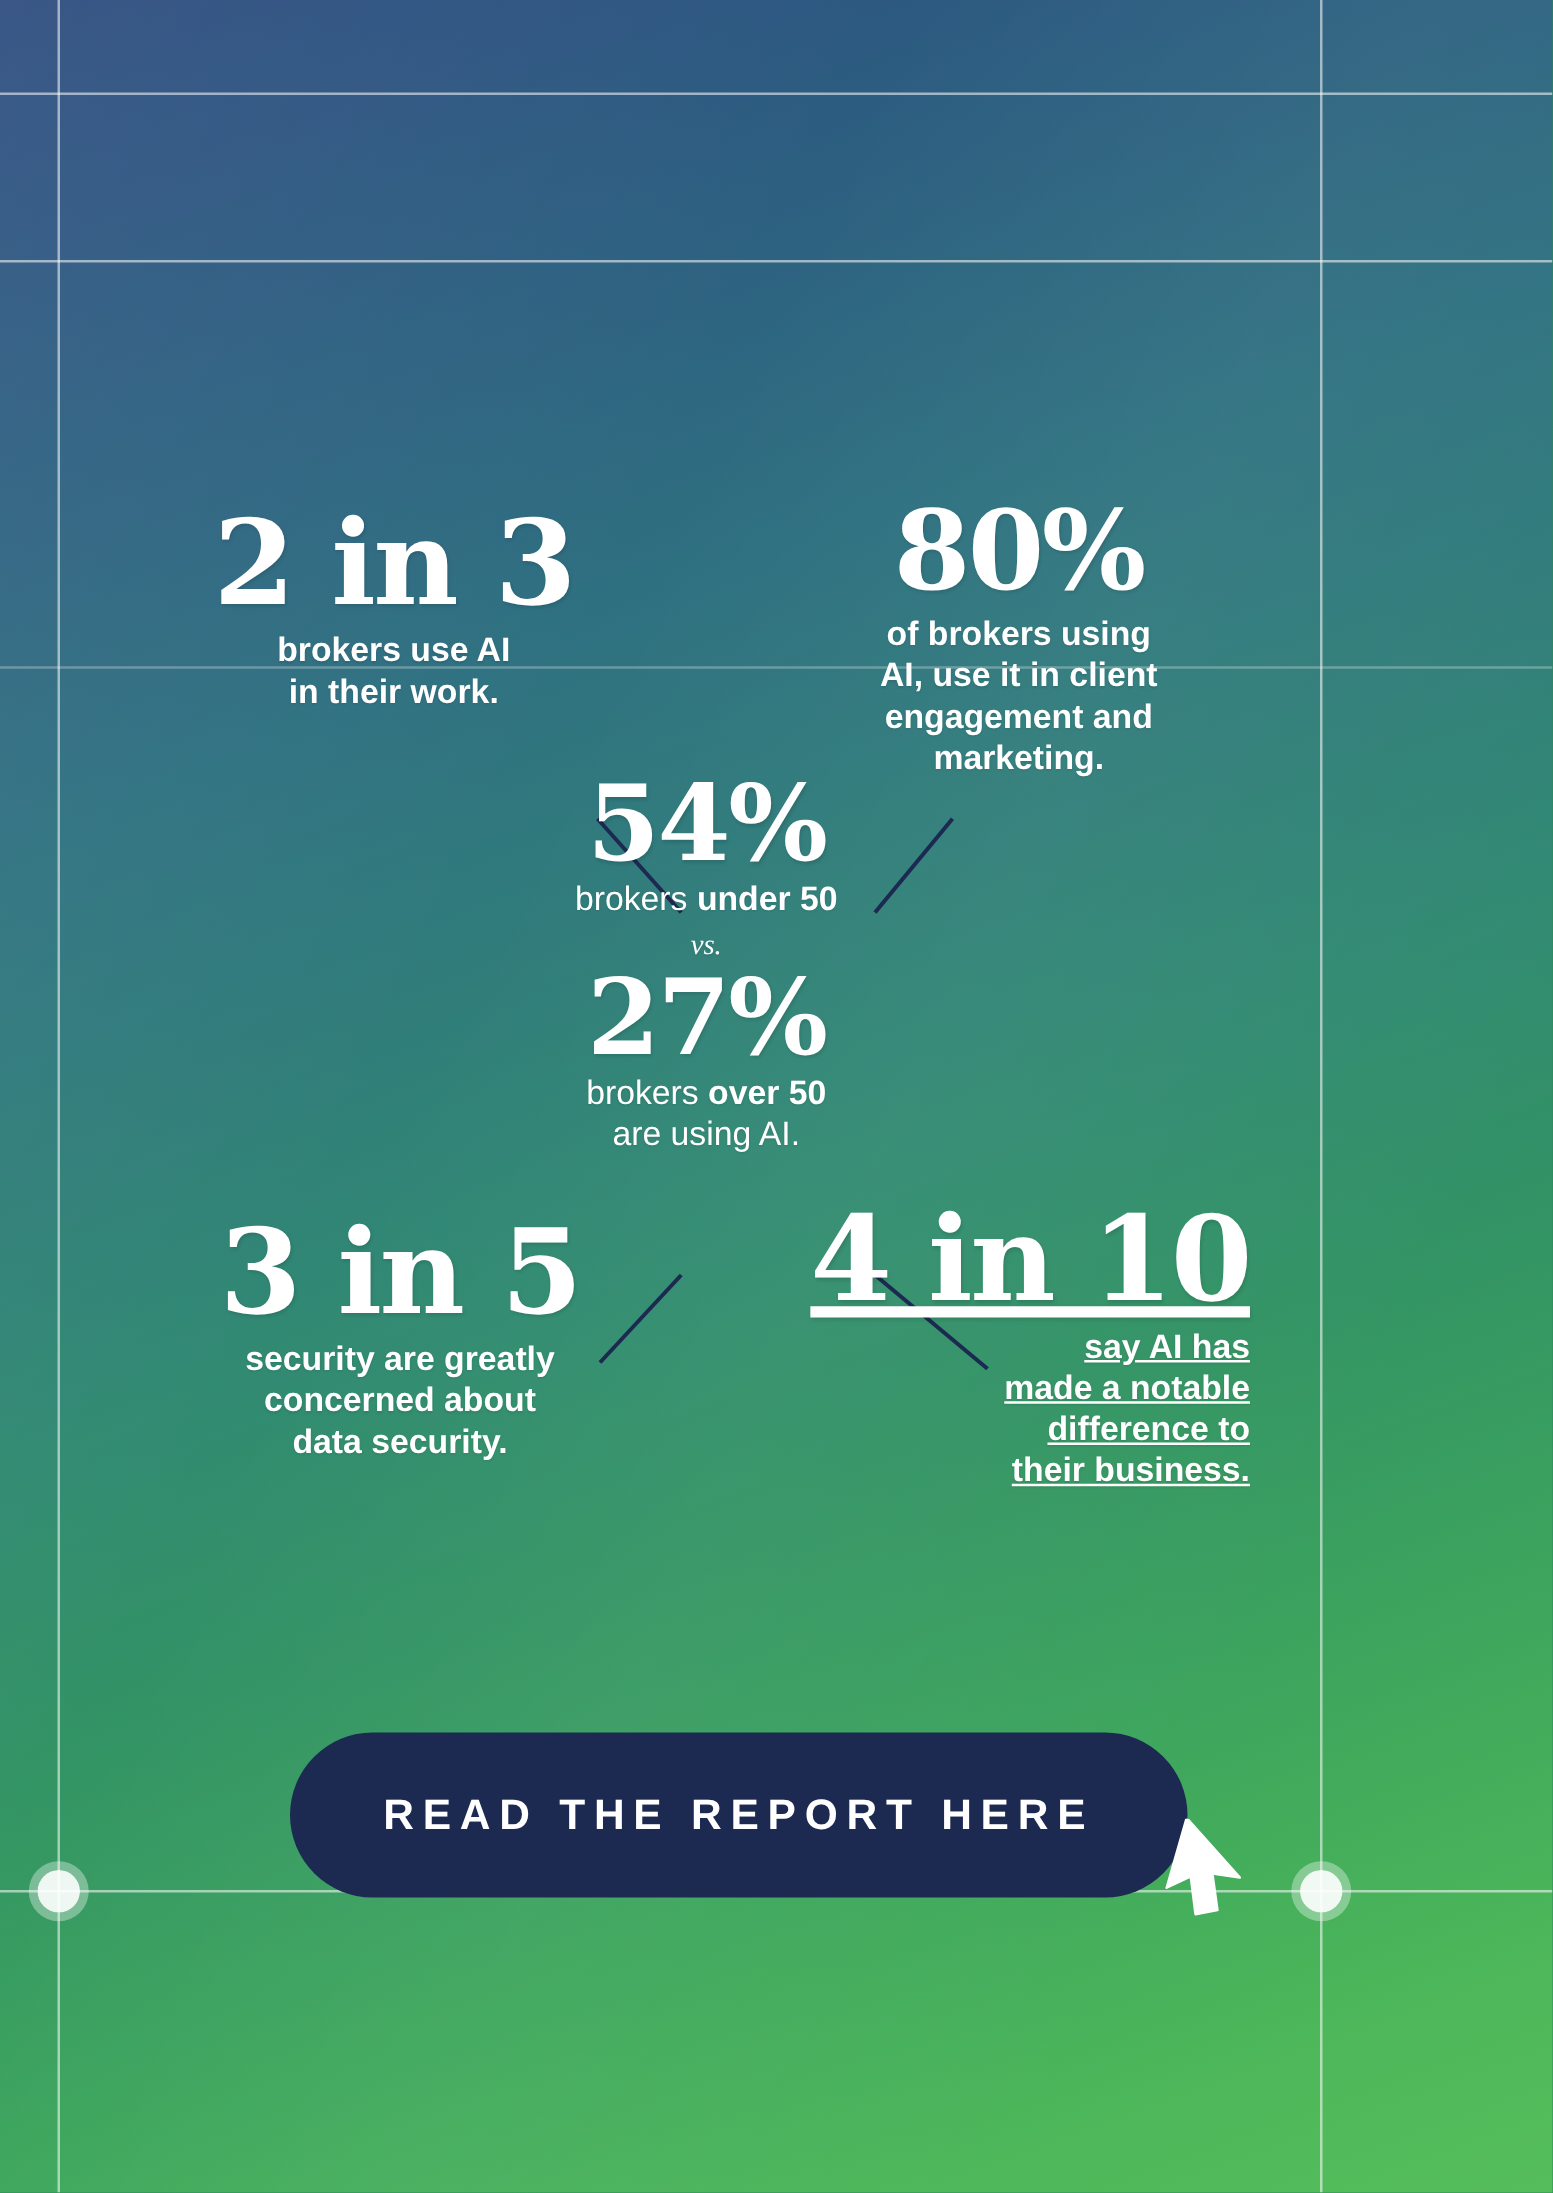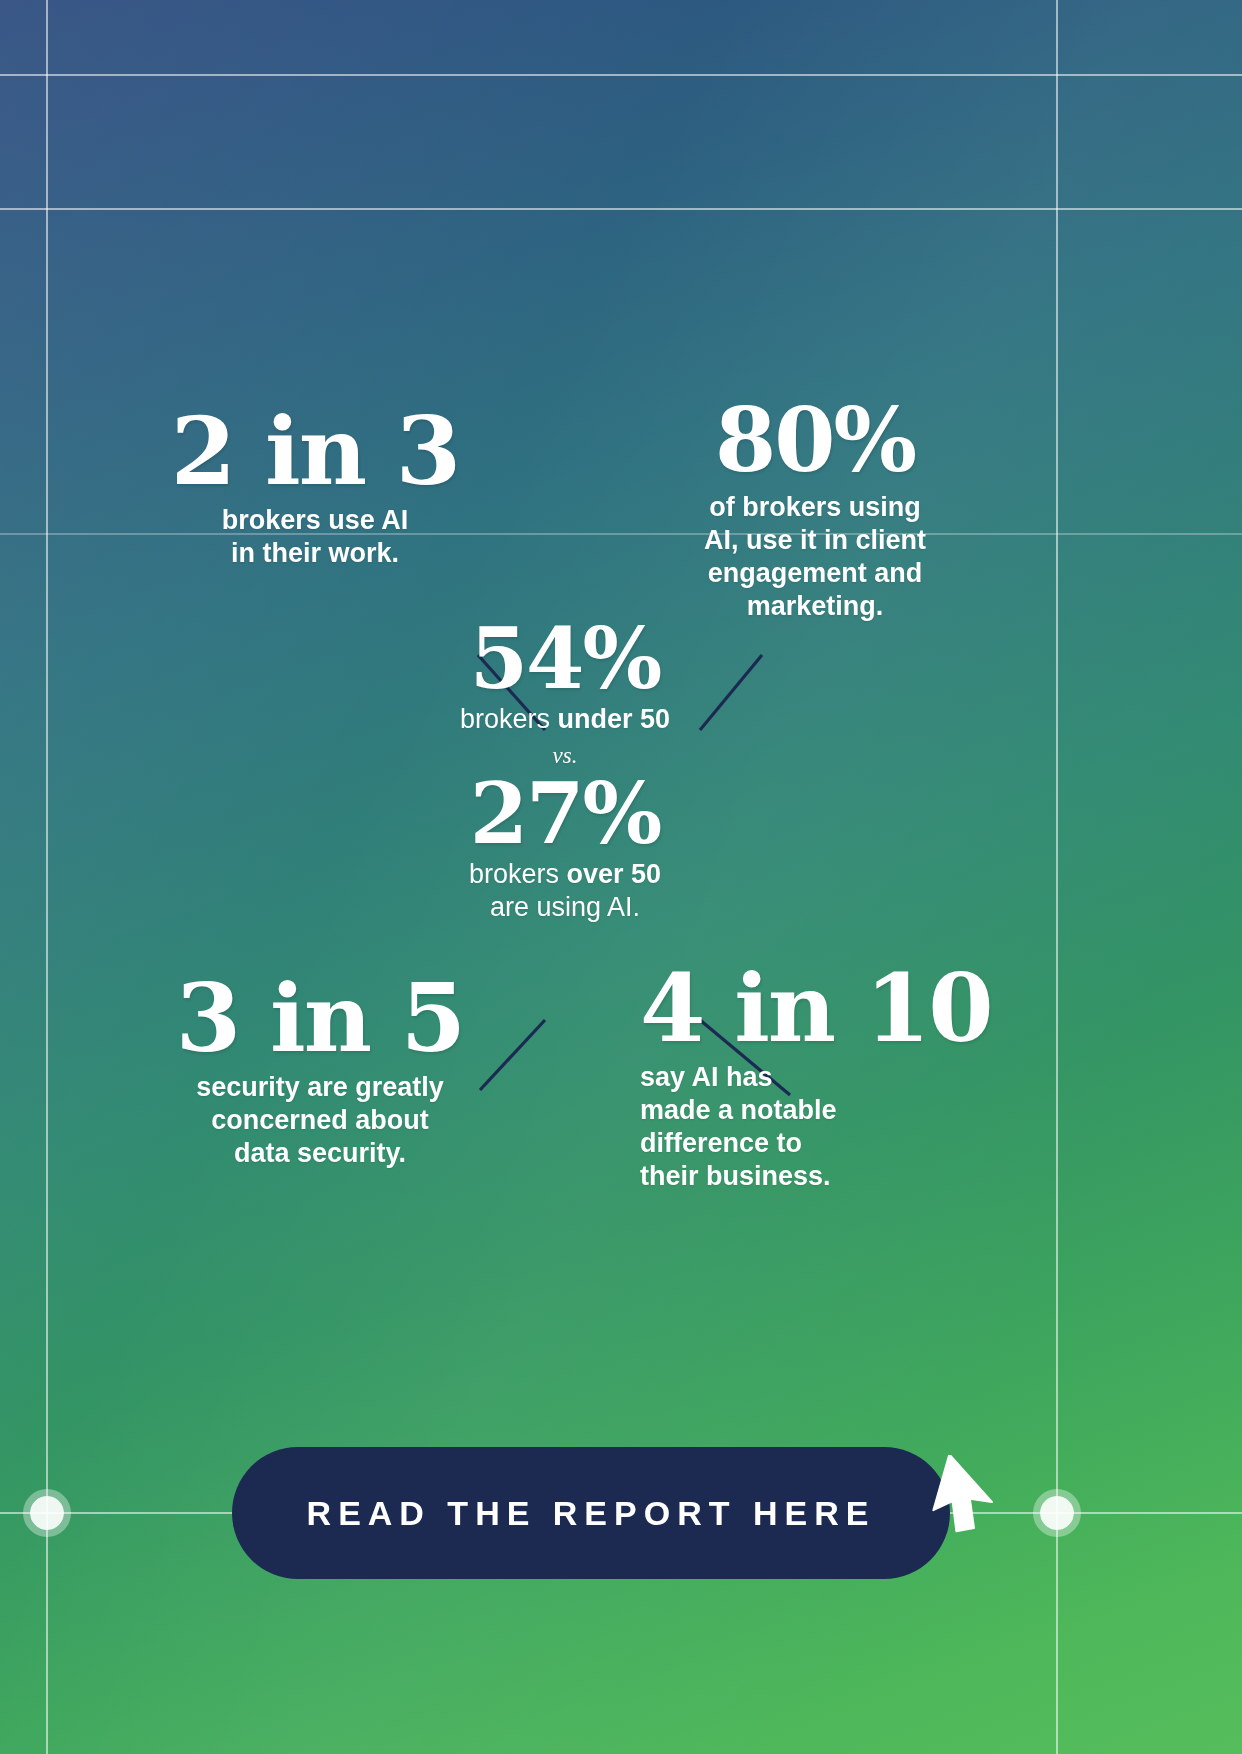--- a/index.html
+++ b/index.html
@@ -96,28 +96,28 @@
   #s-27 .big{font-size:84px;}
   #s-27 .cap{margin-top:6px;font-weight:400;}
   #s-27 .cap b{font-weight:bold;}
 
   
   #s-3in5{left:140px;top:975px;width:360px;text-align:center;}
   #s-3in5 .big{font-size:94px;}
   #s-3in5 .cap{margin-top:10px;}
 
   
-  #s-4in10{left:640px;top:965px;width:360px;text-align:left;}
+  #s-4in10{left:640px;top:965px;width:360px;text-align:right;text-decoration:underline;}
   #s-4in10 .big{font-size:94px;}
   #s-4in10 .cap{margin-top:10px;}
 
   .connectors{position:absolute;left:0;top:0;width:1242px;height:1754px;pointer-events:none;}
 
   .cta{
-    position:absolute;left:232px;top:1447px;width:718px;height:132px;
+    position:absolute;left:232px;top:1386px;width:718px;height:132px;
     background:#1c2a52;border-radius:66px;border:none;
     display:flex;align-items:center;justify-content:center;cursor:pointer;
   }
   .cta span{
     color:#ffffff;font-family:"Liberation Sans", sans-serif;
     font-size:34px;font-weight:600;letter-spacing:7px;
   }
   .cursor-arrow{position:absolute;left:930px;top:1455px;width:74px;height:86px;}
 </style>
 </head>

